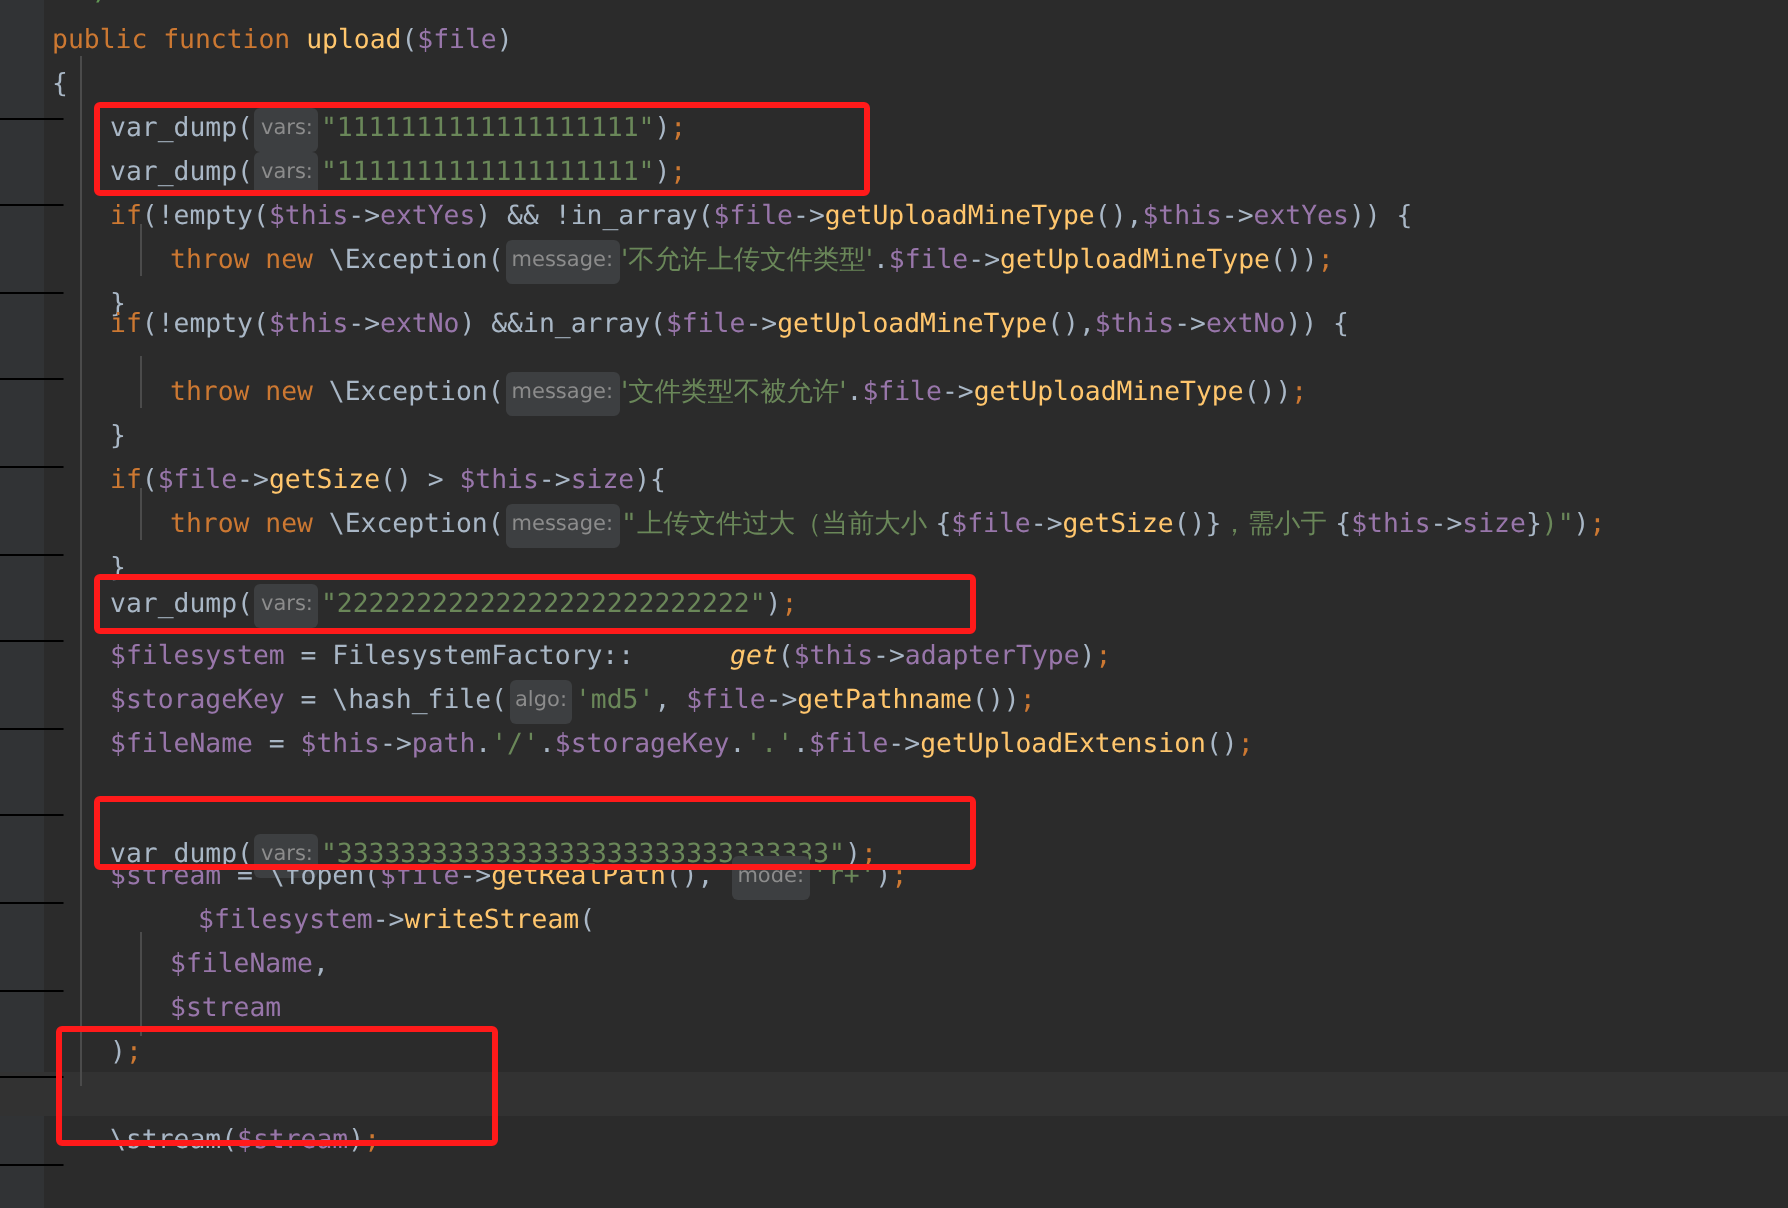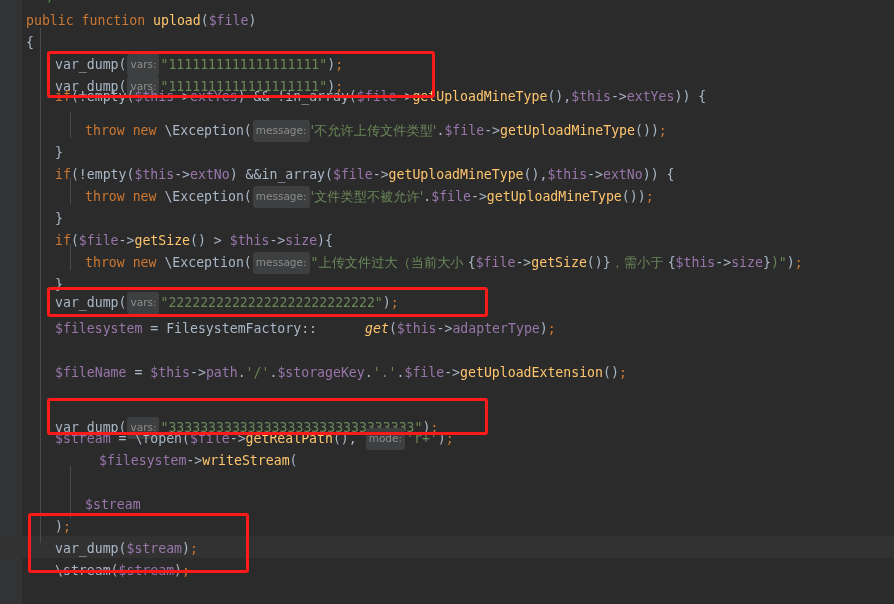--- a/index.html
+++ b/index.html
@@ -13,20 +13,21 @@
   
   .gutter{
     position:absolute;left:0;top:0;width:22px;height:604px;
     background:#313335;
   }
   
   .code{
     position:absolute;left:0;top:0;width:894px;height:604px;
     font-size:13.2px;line-height:21.8px;
     white-space:pre;
+    text-decoration:underline;
   }
   .line{
     position:absolute;left:0;width:894px;height:21.8px;
     white-space:pre;
   }
   .line .txt{ position:absolute; left:0; top:0; white-space:pre; }
 
   
   .cur-line{
     position:absolute;left:0;width:894px;height:21.5px;
@@ -99,33 +100,33 @@
     </div>
 
     <div class="line" style="top:54px;">
       <span class="txt" style="left:55px;"><span class="fncall">var_dump</span><span class="def">(</span><span class="hint">vars:</span><span class="str">"1111111111111111111"</span><span class="def">)</span><span class="semi">;</span></span>
     </div>
 
     <div class="line" style="top:76px;">
       <span class="txt" style="left:55px;"><span class="fncall">var_dump</span><span class="def">(</span><span class="hint">vars:</span><span class="str">"1111111111111111111"</span><span class="def">)</span><span class="semi">;</span></span>
     </div>
 
-    <div class="line" style="top:86px;">
+    <div class="line" style="top:98px;">
       <span class="txt" style="left:55px;"><span class="kw">if</span><span class="def">(!</span><span class="fncall">empty</span><span class="def">(</span><span class="var">$this</span><span class="def">-&gt;</span><span class="var">extYes</span><span class="def">) &amp;&amp; !</span><span class="fncall">in_array</span><span class="def">(</span><span class="var">$file</span><span class="def">-&gt;</span><span class="fn">getUploadMineType</span><span class="def">(),</span><span class="var">$this</span><span class="def">-&gt;</span><span class="var">extYes</span><span class="def">)) {</span></span>
     </div>
 
     <div class="line" style="top:120px;">
       <span class="txt" style="left:85px;"><span class="kw">throw</span><span class="def"> </span><span class="kw">new</span><span class="def"> \Exception(</span><span class="hint">message:</span><span class="str cn"><span class="str">'</span><span>不允许上传文件类型</span><span class="str">'</span></span><span class="def">.</span><span class="var">$file</span><span class="def">-&gt;</span><span class="fn">getUploadMineType</span><span class="def">())</span><span class="semi">;</span></span>
     </div>
 
     <div class="line" style="top:142px;">
       <span class="txt" style="left:55px;"><span class="def">}</span></span>
     </div>
 
-    <div class="line" style="top:164px;">
+    <div class="line" style="top:152px;">
       <span class="txt" style="left:55px;"><span class="kw">if</span><span class="def">(!</span><span class="fncall">empty</span><span class="def">(</span><span class="var">$this</span><span class="def">-&gt;</span><span class="var">extNo</span><span class="def">) &amp;&amp;</span><span class="fncall">in_array</span><span class="def">(</span><span class="var">$file</span><span class="def">-&gt;</span><span class="fn">getUploadMineType</span><span class="def">(),</span><span class="var">$this</span><span class="def">-&gt;</span><span class="var">extNo</span><span class="def">)) {</span></span>
     </div>
 
     <div class="line" style="top:186px;">
       <span class="txt" style="left:85px;"><span class="kw">throw</span><span class="def"> </span><span class="kw">new</span><span class="def"> \Exception(</span><span class="hint">message:</span><span class="str cn"><span class="str">'</span><span>文件类型不被允许</span><span class="str">'</span></span><span class="def">.</span><span class="var">$file</span><span class="def">-&gt;</span><span class="fn">getUploadMineType</span><span class="def">())</span><span class="semi">;</span></span>
     </div>
 
     <div class="line" style="top:208px;">
       <span class="txt" style="left:55px;"><span class="def">}</span></span>
     </div>
@@ -143,20 +144,23 @@
     </div>
 
     <div class="line" style="top:292px;">
       <span class="txt" style="left:55px;"><span class="fncall">var_dump</span><span class="def">(</span><span class="hint">vars:</span><span class="str">"22222222222222222222222222"</span><span class="def">)</span><span class="semi">;</span></span>
     </div>
 
     <div class="line" style="top:318px;">
       <span class="txt" style="left:55px;"><span class="var">$filesystem</span><span class="def"> = </span><span class="cls">FilesystemFactory</span><span class="def">::</span><span class="fni">get</span><span class="def">(</span><span class="var">$this</span><span class="def">-&gt;</span><span class="var">adapterType</span><span class="def">)</span><span class="semi">;</span></span>
     </div>
 
+    <div class="line" style="top:340px;">
+      <span class="txt" style="left:55px;"><span class="var">$storageKey</span><span class="def"> = \hash_file(</span><span class="hint">algo:</span><span class="str">'md5'</span><span class="def">, </span><span class="var">$file</span><span class="def">-&gt;</span><span class="fn">getPathname</span><span class="def">())</span><span class="semi">;</span></span>
+    </div>
 
     <div class="line" style="top:362px;">
       <span class="txt" style="left:55px;"><span class="var">$fileName</span><span class="def"> = </span><span class="var">$this</span><span class="def">-&gt;</span><span class="var">path</span><span class="def">.</span><span class="str">'/'</span><span class="def">.</span><span class="var">$storageKey</span><span class="def">.</span><span class="str">'.'</span><span class="def">.</span><span class="var">$file</span><span class="def">-&gt;</span><span class="fn">getUploadExtension</span><span class="def">()</span><span class="semi">;</span></span>
     </div>
 
     <div class="line" style="top:384px;">
       <span class="txt" style="left:55px;"><span class="def"> </span></span>
     </div>
 
     <div class="line" style="top:417px;">
@@ -164,32 +168,32 @@
     </div>
 
     <div class="line" style="top:428px;">
       <span class="txt" style="left:55px;"><span class="var">$stream</span><span class="def"> = \fopen(</span><span class="var">$file</span><span class="def">-&gt;</span><span class="fn">getRealPath</span><span class="def">(), </span><span class="hint">mode:</span><span class="str">'r+'</span><span class="def">)</span><span class="semi">;</span></span>
     </div>
 
     <div class="line" style="top:450px;margin-left:44px;">
       <span class="txt" style="left:55px;"><span class="var">$filesystem</span><span class="def">-&gt;</span><span class="fn">writeStream</span><span class="def">(</span></span>
     </div>
 
+    <div class="line" style="top:472px;">
+      <span class="txt" style="left:85px;"><span class="var">$fileName</span><span class="def">,</span></span>
+    </div>
 
     <div class="line" style="top:494px;">
       <span class="txt" style="left:85px;"><span class="var">$stream</span></span>
     </div>
 
     <div class="line" style="top:516px;">
       <span class="txt" style="left:55px;"><span class="def">)</span><span class="semi">;</span></span>
     </div>
 
-    <div class="line" style="top:538px;">
-      <span class="txt" style="left:55px;"><span class="fncall">var_dump</span><span class="def">(</span><span class="var">$stream</span><span class="def">)</span><span class="semi">;</span></span>
-    </div>
 
     <div class="line" style="top:560px;">
       <span class="txt" style="left:55px;"><span class="def">\stream(</span><span class="var">$stream</span><span class="def">)</span><span class="semi">;</span></span>
     </div>
 
 
   </div>
 
   <div id="boxes">
       <div class="redbox" style="left: 47px; top: 51px; width: 388px; height: 47px; border-color: rgb(255, 26, 26);"></div>

